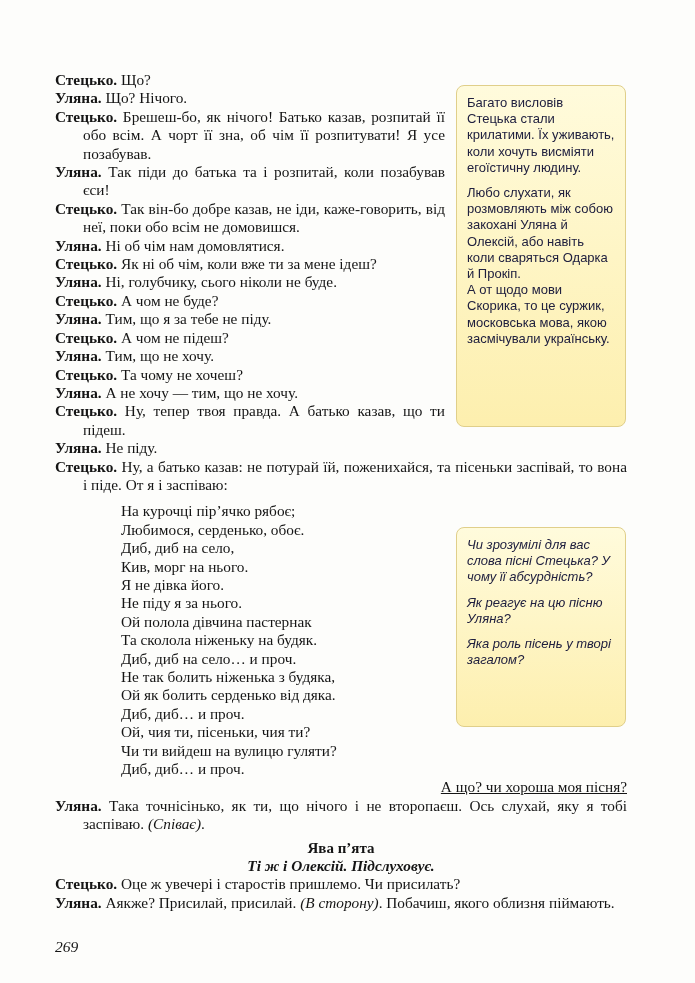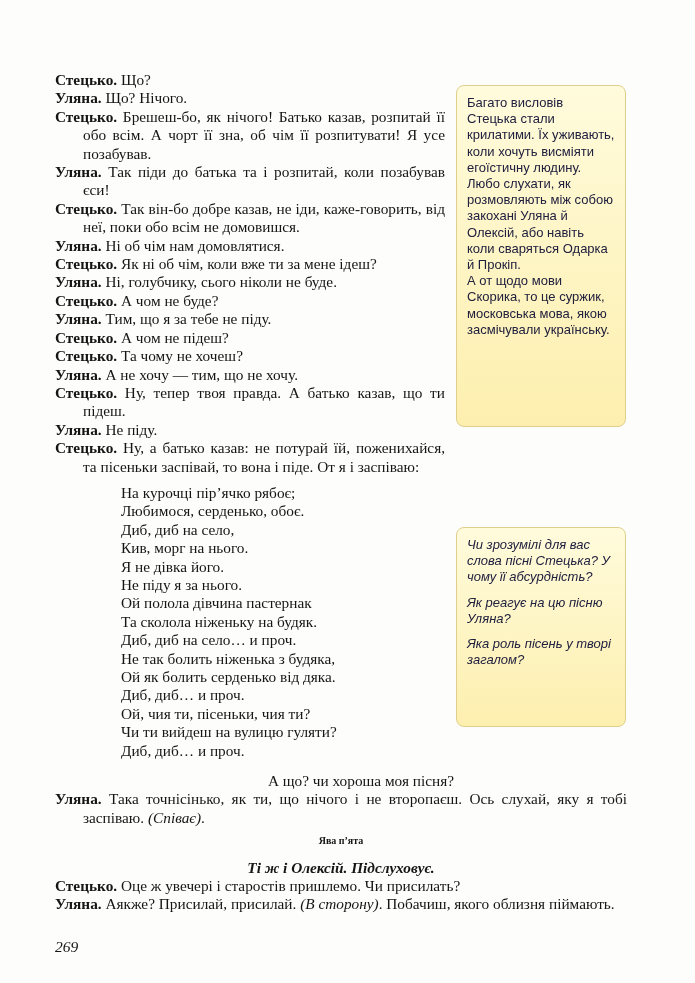--- a/index.html
+++ b/index.html
@@ -11,36 +11,36 @@
     overflow:hidden;
   }
   .main{
     position:absolute;left:55px;top:71px;width:572px;
     font-size:15.3px;line-height:18.4px;text-align:justify;
   }
   .spacer1{float:right;width:182px;height:380px;}
   .line{margin:0;padding-left:28px;text-indent:-28px;}
   .speaker{font-weight:bold;}
   .verse{margin:8px 0 0 66px;text-align:left;}
-  .closing{margin:12px 0 0 40px;text-align:center;}
-  .heading{margin:5px 0 8px;text-align:center;font-weight:bold;font-size:10px;}
+  .closing{margin:0 0 0 40px;text-align:right;text-decoration:underline;}
+  .heading{margin:5px 0 0;text-align:center;font-weight:bold;font-size:15px;}
   .subheading{margin:0;text-align:center;font-weight:bold;font-style:italic;}
   .sidebox{
     position:absolute;left:456px;width:170px;box-sizing:border-box;
     padding:9px 10px;
     background:linear-gradient(180deg,#fffbdc 0%,#fdefae 100%);
     border:1px solid #e0cf8a;border-radius:8px;
     font-family:"Liberation Sans",sans-serif;
     font-size:13px;line-height:16.2px;color:#20203f;
     text-align:left;
   }
   .box1{top:85px;height:342px;}
   .box2{top:527px;height:200px;font-style:italic;}
   .sidebox p{margin:0;}
-  .box1 p.gap-after{}
+  .box1 p.gap-after{margin-bottom:9px;}
   .box2 p{margin-bottom:9px;}
   .box2 p:last-child{margin-bottom:0;}
   .pagenum{
     position:absolute;left:55px;top:938px;width:572px;
     text-align:left;font-style:italic;font-size:15.5px;
   }
 </style>
 </head>
 <body>
 
@@ -53,20 +53,21 @@
       <p class="line"><b class="speaker">Уляна.</b> <span>Що? Нічого.</span></p>
       <p class="line"><b class="speaker">Стецько.</b> <span>Брешеш-бо, як нічого! Батько казав, розпитай її обо всім. А чорт її зна, об чім її розпитувати! Я усе позабував.</span></p>
       <p class="line"><b class="speaker">Уляна.</b> <span>Так піди до батька та і розпитай, коли позабував єси!</span></p>
       <p class="line"><b class="speaker">Стецько.</b> <span>Так він-бо добре казав, не іди, каже-говорить, від неї, поки обо всім не домовишся.</span></p>
       <p class="line"><b class="speaker">Уляна.</b> <span>Ні об чім нам домовлятися.</span></p>
       <p class="line"><b class="speaker">Стецько.</b> <span>Як ні об чім, коли вже ти за мене ідеш?</span></p>
       <p class="line"><b class="speaker">Уляна.</b> <span>Ні, голубчику, сього ніколи не буде.</span></p>
       <p class="line"><b class="speaker">Стецько.</b> <span>А чом не буде?</span></p>
       <p class="line"><b class="speaker">Уляна.</b> <span>Тим, що я за тебе не піду.</span></p>
       <p class="line"><b class="speaker">Стецько.</b> <span>А чом не підеш?</span></p>
+      <p class="line"><b class="speaker">Уляна.</b> <span>Тим, що не хочу.</span></p>
       <p class="line"><b class="speaker">Стецько.</b> <span>Та чому не хочеш?</span></p>
       <p class="line"><b class="speaker">Уляна.</b> <span>А не хочу — тим, що не хочу.</span></p>
       <p class="line"><b class="speaker">Стецько.</b> <span>Ну, тепер твоя правда. А батько казав, що ти підеш.</span></p>
       <p class="line"><b class="speaker">Уляна.</b> <span>Не піду.</span></p>
       <p class="line"><b class="speaker">Стецько.</b> <span>Ну, а батько казав: не потурай їй, поженихайся, та пісеньки заспівай, то вона і піде. От я і заспіваю:</span></p>
       <div class="verse">
         <div>На курочці пір’ячко рябоє;</div>
         <div>Любимося, серденько, обоє.</div>
         <div>Диб, диб на село,</div>
         <div>Кив, морг на нього.</div>

